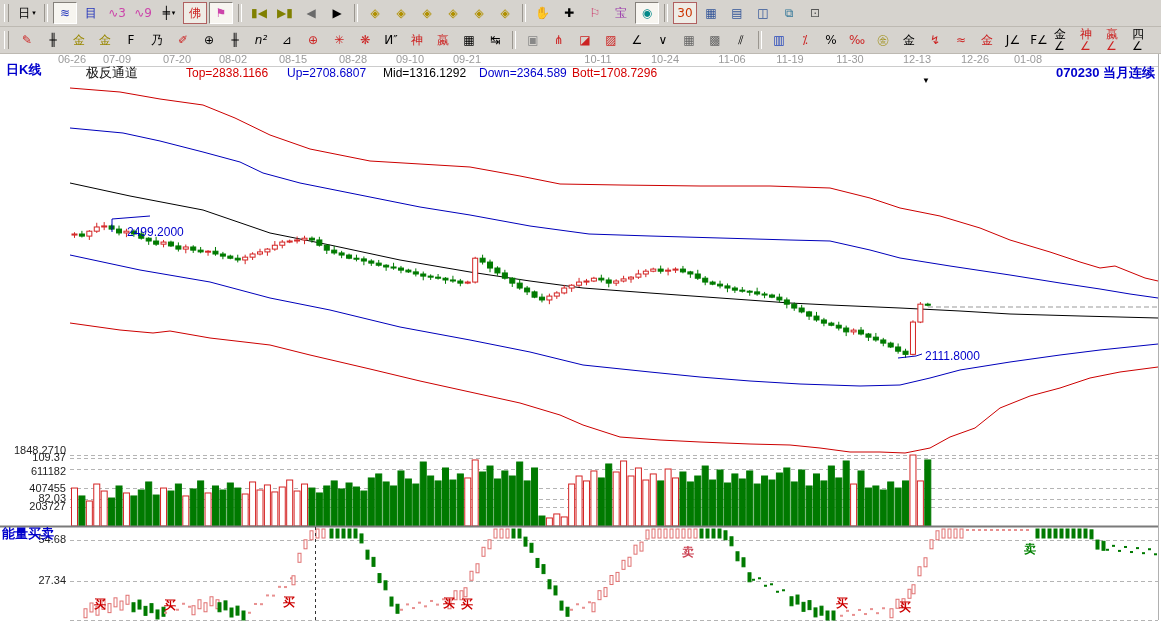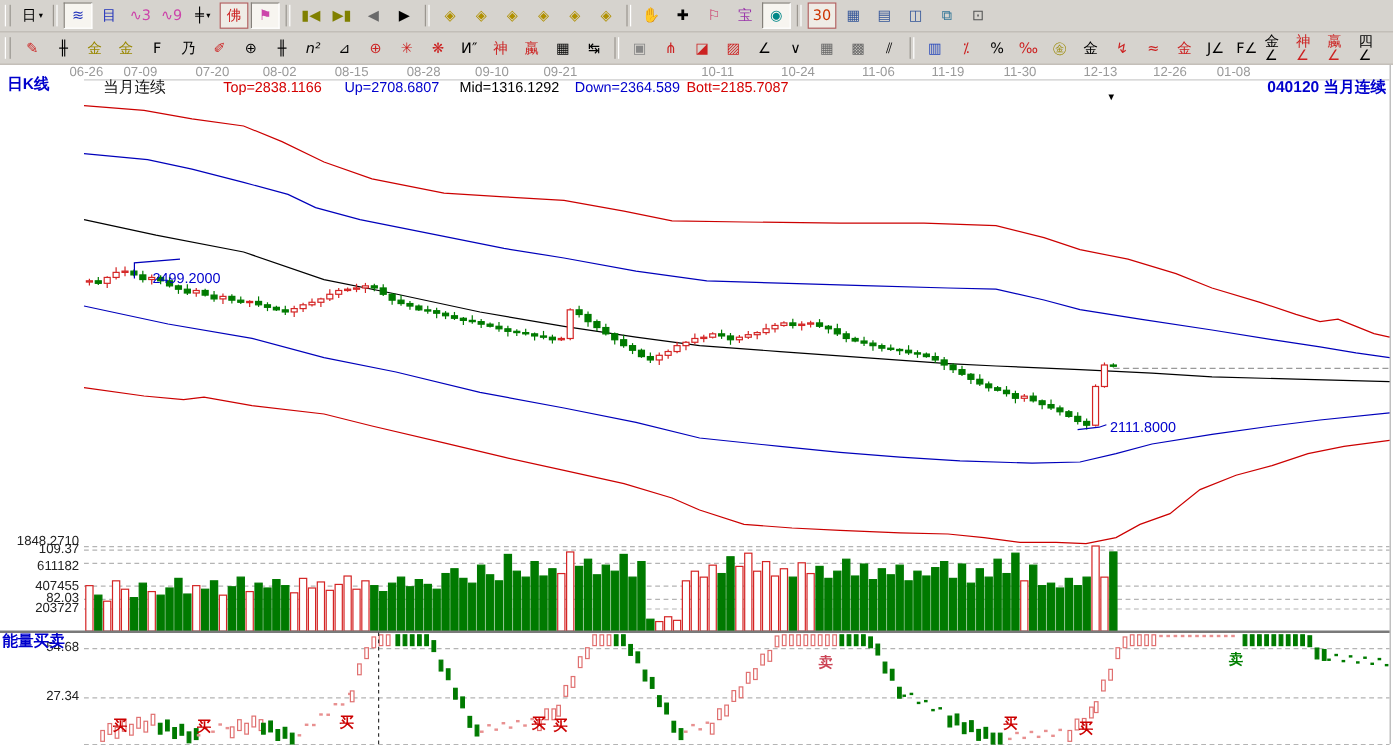--- a/index.html
+++ b/index.html
@@ -716,23 +716,23 @@
         <div class="tbicon" style="color: rgb(0, 0, 0);">J∠</div>
         <div class="tbicon" style="color: rgb(0, 0, 0);">F∠</div>
         <div class="tbicon" style="color: rgb(0, 0, 0);">金∠</div>
         <div class="tbicon" style="color: rgb(204, 34, 34);">神∠</div>
         <div class="tbicon" style="color: rgb(204, 34, 34);">蠃∠</div>
         <div class="tbicon" style="color: rgb(0, 0, 0);">四∠</div>
       </div>
   </div>
 
   <div class="hdr" id="kline-label">日K线</div>
-  <div class="hdr" id="channel-label">当月连续</div>
-  <div class="hdr" id="contract-label">040120  当月连续</div>
+  <div class="hdr" id="channel-label">极反通道</div>
+  <div class="hdr" id="contract-label">070230  当月连续</div>
   <div id="caret-down" style="left: 922px;">▼</div>
   <div id="hdr-values">
       <div class="hdrval" style="left: 186px; color: rgb(212, 0, 0); text-align: right;">Top=2838.1166</div>
       <div class="hdrval" style="left: 287px; color: rgb(0, 0, 204);">Up=2708.6807</div>
       <div class="hdrval" style="left: 383px; color: rgb(0, 0, 0);">Mid=1316.1292</div>
       <div class="hdrval" style="left: 479px; color: rgb(0, 0, 204);">Down=2364.589</div>
-      <div class="hdrval" style="left: 572px; color: rgb(212, 0, 0);">Bott=2185.7087</div>
+      <div class="hdrval" style="left: 572px; color: rgb(212, 0, 0);">Bott=1708.7296</div>
     </div>
 </div>
 
 </body></html>

